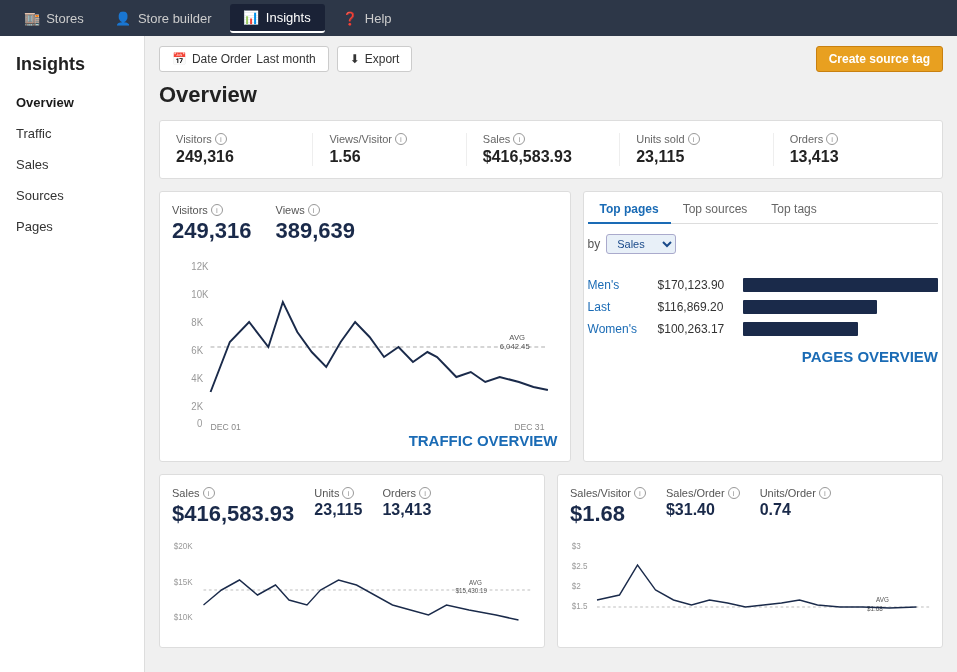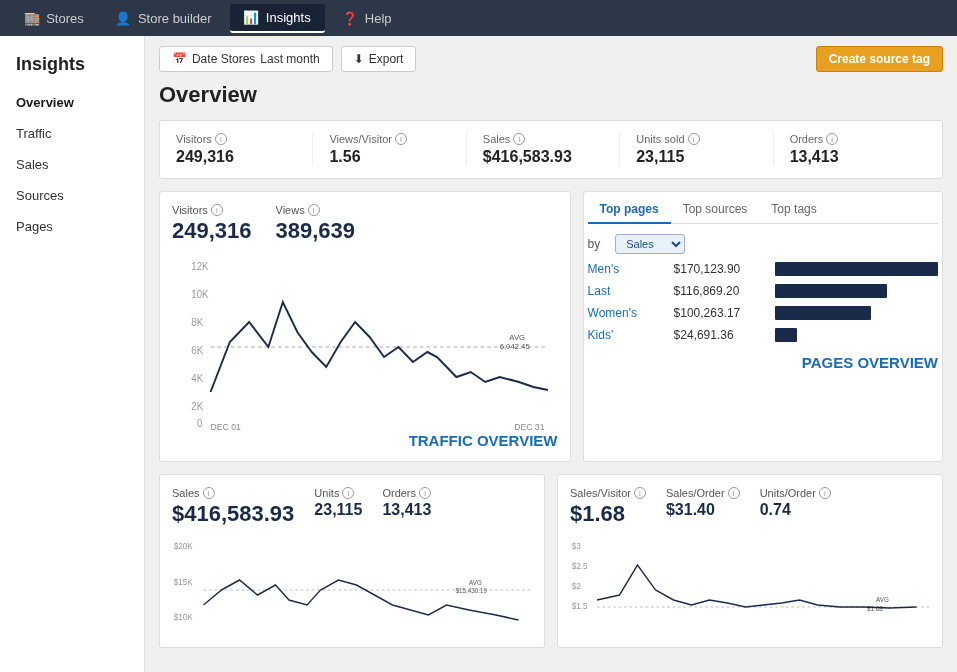--- a/index.html
+++ b/index.html
@@ -228,41 +228,41 @@
     }
     .tab-item.active {
       color: #1a6bb5;
       border-bottom-color: #1a6bb5;
       font-weight: bold;
     }
 
     .by-row {
       display: flex;
       align-items: center;
-      gap: 15px;
-      margin-bottom: 4px;
+      gap: 6px;
+      margin-bottom: 20px;
       font-size: 12px;
       color: #555;
     }
     .by-select {
       background: #e8f0f8;
       border: 1px solid #aac;
       border-radius: 3px;
       padding: 2px 6px;
       font-size: 11px;
       color: #1a4a8a;
       cursor: pointer;
     }
 
     .pages-list { }
     .page-row {
       display: flex;
       align-items: flex-end;
       padding: 4px 0;
-      gap: 16px;
+      gap: 0;
     }
     .page-name {
       color: #1a6bb5;
       font-size: 12px;
       width: 70px;
       cursor: pointer;
       flex-shrink: 0;
     }
     .page-value {
       color: #333;
@@ -346,21 +346,21 @@
     <div class="sidebar-item">Sources</div>
     <div class="sidebar-item">Pages</div>
   </aside>
 
   <main class="content">
 
     <div class="toolbar">
       <div class="toolbar-left">
         <button class="btn">
           <span>📅</span>
-          <span>Date Stores</span>
+          <span>Date Order</span>
           <span>Last month</span>
         </button>
         <button class="btn">
           <span>⬇</span>
           <span>Export</span>
         </button>
       </div>
       <div class="toolbar-right">
         <button class="btn btn-primary">
           <span>Create source tag</span>
@@ -480,27 +480,20 @@
             <span class="page-value">$116,869.20</span>
             <div class="page-bar-container">
               <div class="page-bar" style="width:69%"></div>
             </div>
           </div>
           <div class="page-row">
             <span class="page-name">Women's</span>
             <span class="page-value">$100,263.17</span>
             <div class="page-bar-container">
               <div class="page-bar" style="width:59%"></div>
-            </div>
-          </div>
-          <div class="page-row">
-            <span class="page-name">Kids'</span>
-            <span class="page-value">$24,691.36</span>
-            <div class="page-bar-container">
-              <div class="page-bar" style="width:14%"></div>
             </div>
           </div>
         </div>
         <div class="card-footer">
           <a class="chart-link">PAGES OVERVIEW</a>
         </div>
       </div>
     </div>
 
     <div class="bottom-charts-row">

